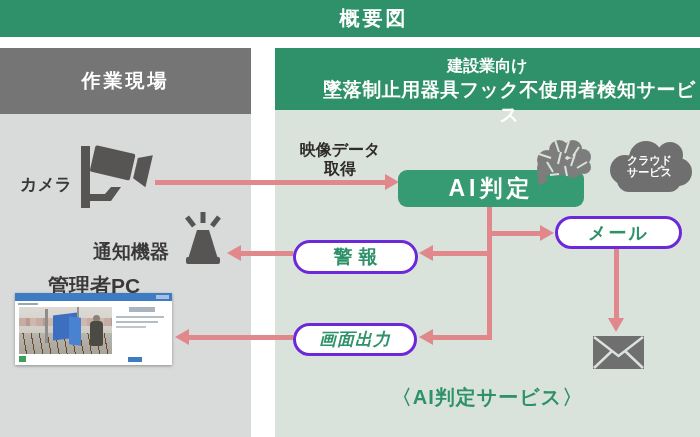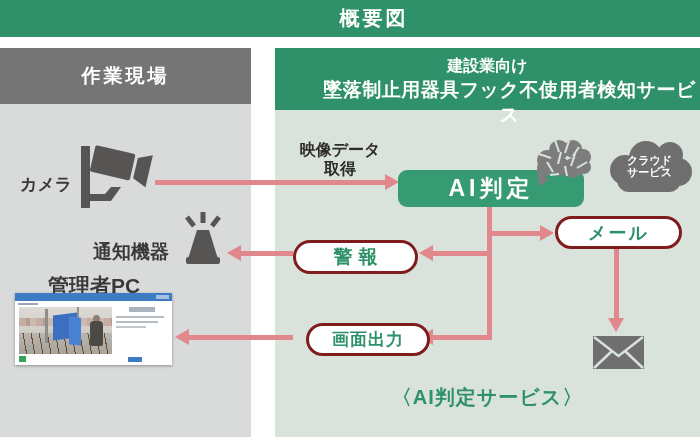--- a/index.html
+++ b/index.html
@@ -4,21 +4,21 @@
 <style>
   html,body{margin:0;padding:0;background:#fff;}
   .canvas{position:relative;width:700px;height:437px;background:#ffffff;overflow:hidden;
           font-family:"Liberation Sans","DejaVu Sans",sans-serif;}
 
   
   .top-header{position:absolute;left:0;top:0;width:700px;height:37px;background:#2f9169;
               color:#fff;font-size:20px;font-weight:bold;letter-spacing:3px;
               display:flex;align-items:center;justify-content:center;padding-left:24px;}
   .left-panel{position:absolute;left:0;top:48px;width:251px;height:389px;background:#d9dada;}
-  .left-panel-header{position:absolute;left:0;top:0;width:251px;height:56px;background:#757575;
+  .left-panel-header{position:absolute;left:0;top:0;width:251px;height:66px;background:#757575;
               color:#fff;font-size:19px;font-weight:bold;letter-spacing:3px;
               display:flex;align-items:center;justify-content:center;}
   .right-panel{position:absolute;left:275px;top:48px;width:425px;height:389px;background:#dae3db;}
   .right-panel-header{position:absolute;left:0;top:0;width:425px;height:62px;background:#2f9169;
               color:#fff;font-weight:bold;text-align:center;padding-top:6px;box-sizing:border-box;}
   .right-panel-header .l1{display:block;font-size:16px;line-height:23px;font-family:Liberation Serif, serif;}
   .right-panel-header .l2{display:block;font-size:19px;line-height:25px;letter-spacing:0.5px;padding-left:44px;}
 
   
   .lbl{position:absolute;font-weight:bold;color:#3b3838;}
@@ -29,26 +29,26 @@
   .vline{position:absolute;width:5px;background:#e0888c;}
   .arr{position:absolute;width:0;height:0;}
   .arr-right{border-top:8px solid transparent;border-bottom:8px solid transparent;border-left:14px solid #e0888c;}
   .arr-left{border-top:8px solid transparent;border-bottom:8px solid transparent;border-right:14px solid #e0888c;}
   .arr-down{border-left:8px solid transparent;border-right:8px solid transparent;border-top:14px solid #e0888c;}
 
   
   .ai-box{position:absolute;left:398px;top:170px;width:186px;height:37px;background:#369a72;
           border-radius:9px;color:#fff;font-size:23px;font-weight:bold;letter-spacing:4px;
           display:flex;align-items:center;justify-content:center;}
-  .pill{position:absolute;background:#fff;border:3px solid #7f1d1d;border-radius:18px;
+  .pill{position:absolute;background:#fff;border:3px solid #6d28d9;border-radius:18px;
         color:#2f9169;font-weight:bold;display:flex;align-items:center;justify-content:center;
         box-sizing:border-box;}
   .pill-mail{left:555px;top:216px;width:127px;height:33px;font-size:18px;letter-spacing:2px;}
   .pill-alarm{left:293px;top:240px;width:125px;height:34px;font-size:19px;letter-spacing:6px;text-indent:6px;}
-  .pill-screen{left:306px;top:323px;width:124px;height:33px;font-size:17px;letter-spacing:1px;}
+  .pill-screen{left:293px;top:323px;width:124px;height:33px;font-size:17px;letter-spacing:1px;font-style:italic;}
 
   
   .icon{position:absolute;}
   .cloud-wrap{position:absolute;left:603px;top:140px;width:93px;height:54px;}
   .cloud-text{position:absolute;left:0;top:14px;width:93px;text-align:center;color:#fff;
               font-size:11px;font-weight:bold;line-height:12px;}
 
   
   .pcwin{position:absolute;left:15px;top:293px;width:157px;height:72px;background:#fff;
          box-shadow:0 1px 3px rgba(0,0,0,.35);}

